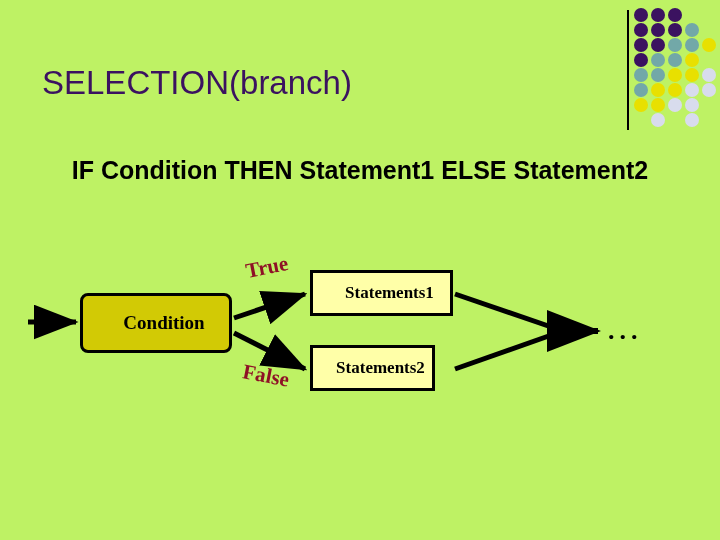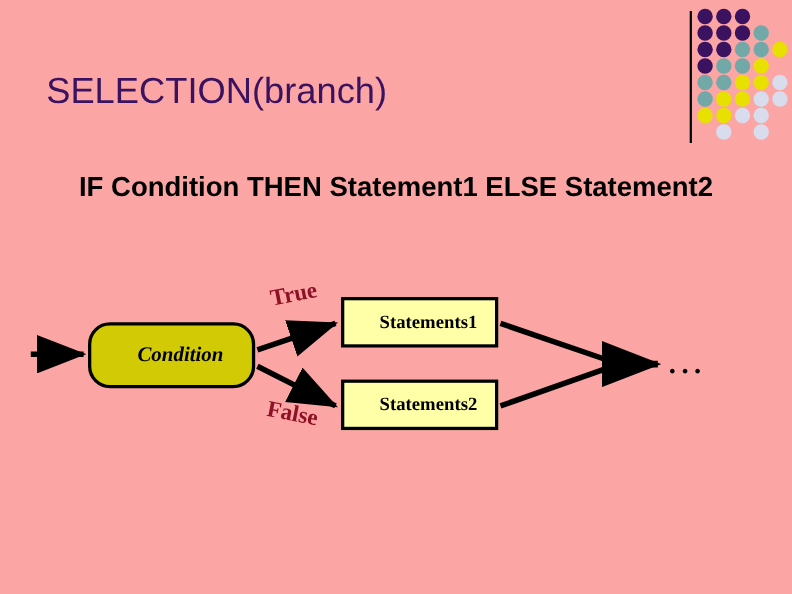--- a/index.html
+++ b/index.html
@@ -5,21 +5,21 @@
 <style>
   html, body {
     margin: 0;
     padding: 0;
     background: #ffffff;
   }
   #slide {
     position: relative;
     width: 720px;
     height: 540px;
-    background: #fca5a5;
+    background: #bef264;
     overflow: hidden;
     font-family: "Liberation Sans", sans-serif;
   }
 
   
   #deco-divider {
     position: absolute;
     left: 627px;
     top: 10px;
     width: 2px;
@@ -93,37 +93,36 @@
     padding-left: 16px;
   }
 
   #node-condition {
     left: 80px;
     top: 293px;
     width: 152px;
     height: 60px;
     background: #d2ca05;
     border: 3px solid #000000;
-    border-radius: 20px;
+    border-radius: 8px;
     font-size: 19px;
-    font-style: italic;
   }
   #node-statements1 {
     left: 310px;
     top: 270px;
     width: 143px;
     height: 46px;
     background: #ffffa8;
     border: 3px solid #000000;
     font-size: 17px;
   }
   #node-statements2 {
     left: 310px;
     top: 345px;
-    width: 143px;
+    width: 125px;
     height: 46px;
     background: #ffffa8;
     border: 3px solid #000000;
     font-size: 17px;
   }
 
   .edge-label {
     position: absolute;
     font-family: "Liberation Serif", serif;
     font-weight: bold;

